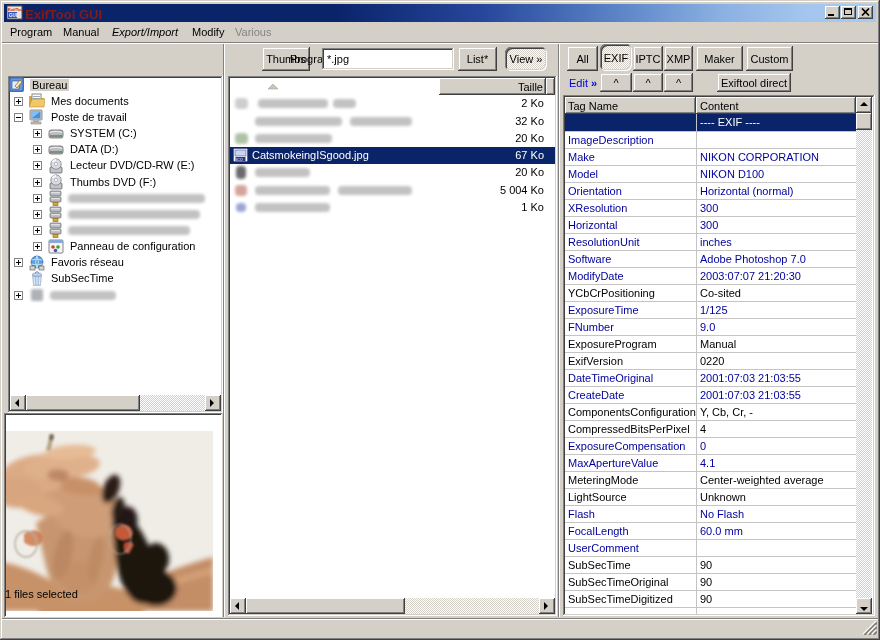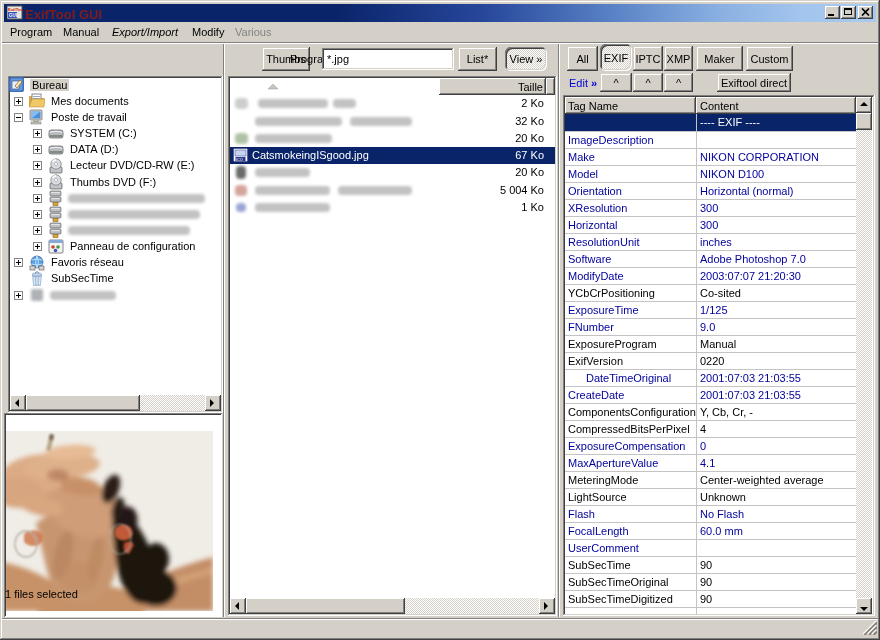--- a/index.html
+++ b/index.html
@@ -390,21 +390,21 @@
 <div class="abs" style="left:565px;top:318px;width:291px;height:1px;background:#c4c4c4;"></div>
 <div class="tx" style="left:568px;top:321px;color:#00009c;">FNumber</div>
 <div class="tx" style="left:700px;top:321px;color:#00009c;">9.0</div>
 <div class="abs" style="left:565px;top:335px;width:291px;height:1px;background:#c4c4c4;"></div>
 <div class="tx" style="left:568px;top:338px;color:#000;">ExposureProgram</div>
 <div class="tx" style="left:700px;top:338px;color:#000;">Manual</div>
 <div class="abs" style="left:565px;top:352px;width:291px;height:1px;background:#c4c4c4;"></div>
 <div class="tx" style="left:568px;top:355px;color:#000;">ExifVersion</div>
 <div class="tx" style="left:700px;top:355px;color:#000;">0220</div>
 <div class="abs" style="left:565px;top:369px;width:291px;height:1px;background:#c4c4c4;"></div>
-<div class="tx" style="left:568px;top:372px;color:#00009c;margin-left:18px;">DateTimeOriginal</div>
+<div class="tx" style="left:568px;top:372px;color:#00009c;">DateTimeOriginal</div>
 <div class="tx" style="left:700px;top:372px;color:#00009c;">2001:07:03 21:03:55</div>
 <div class="abs" style="left:565px;top:386px;width:291px;height:1px;background:#c4c4c4;"></div>
 <div class="tx" style="left:568px;top:389px;color:#00009c;">CreateDate</div>
 <div class="tx" style="left:700px;top:389px;color:#00009c;">2001:07:03 21:03:55</div>
 <div class="abs" style="left:565px;top:403px;width:291px;height:1px;background:#c4c4c4;"></div>
 <div class="tx" style="left:568px;top:406px;color:#000;">ComponentsConfiguration</div>
 <div class="tx" style="left:700px;top:406px;color:#000;">Y, Cb, Cr, -</div>
 <div class="abs" style="left:565px;top:420px;width:291px;height:1px;background:#c4c4c4;"></div>
 <div class="tx" style="left:568px;top:423px;color:#000;">CompressedBitsPerPixel</div>
 <div class="tx" style="left:700px;top:423px;color:#000;">4</div>

